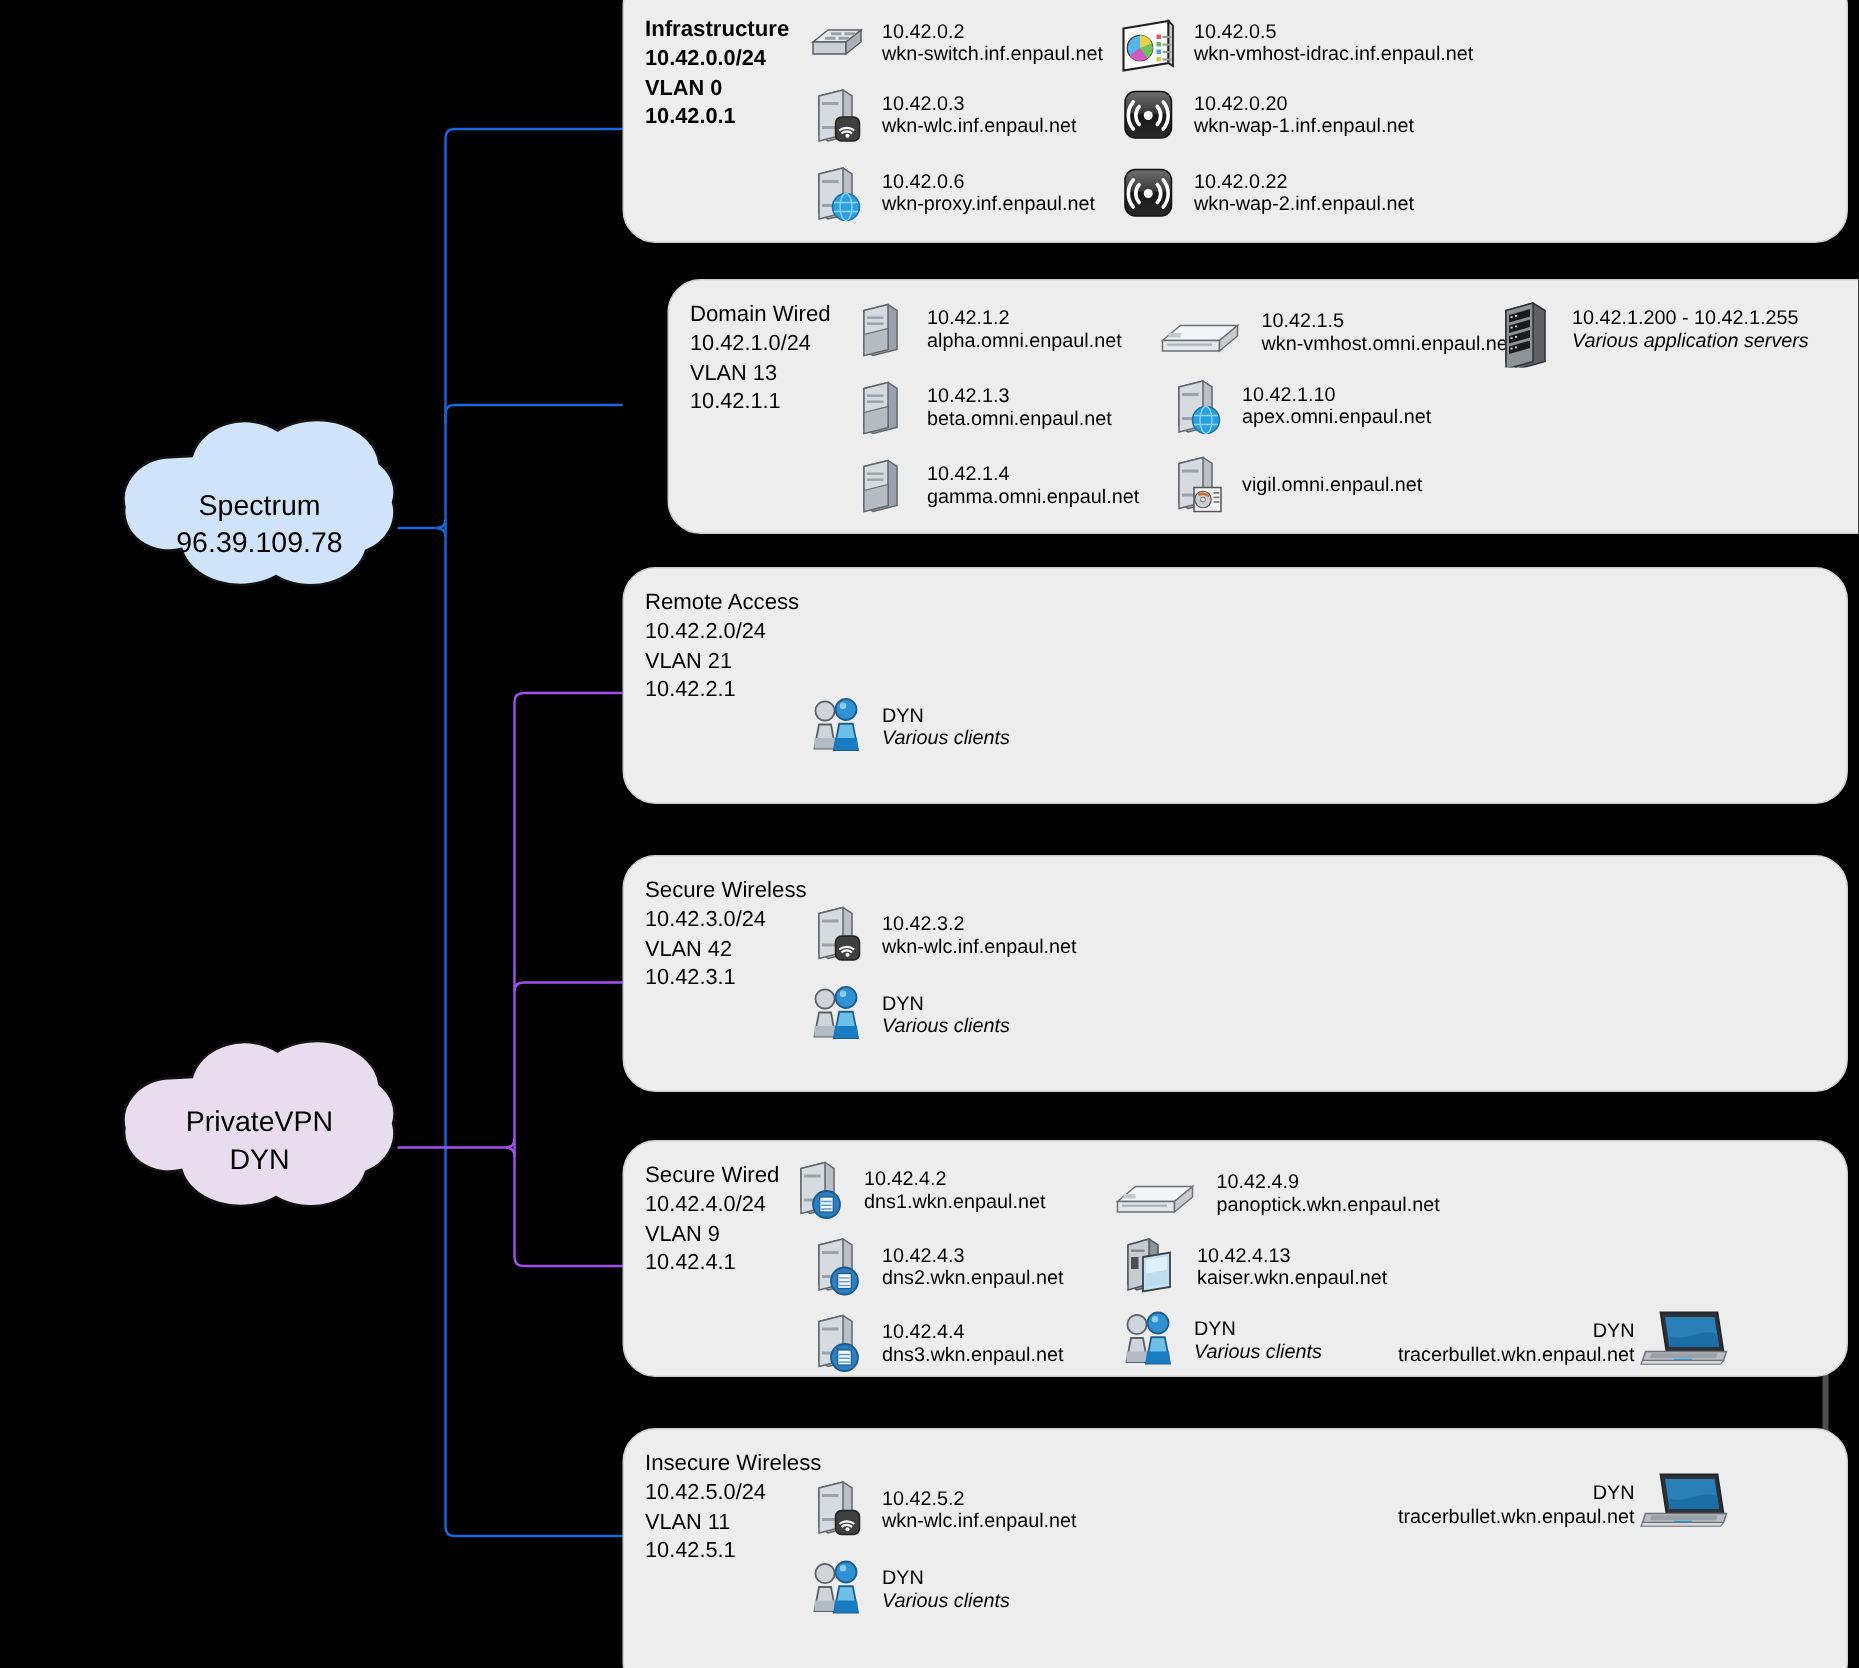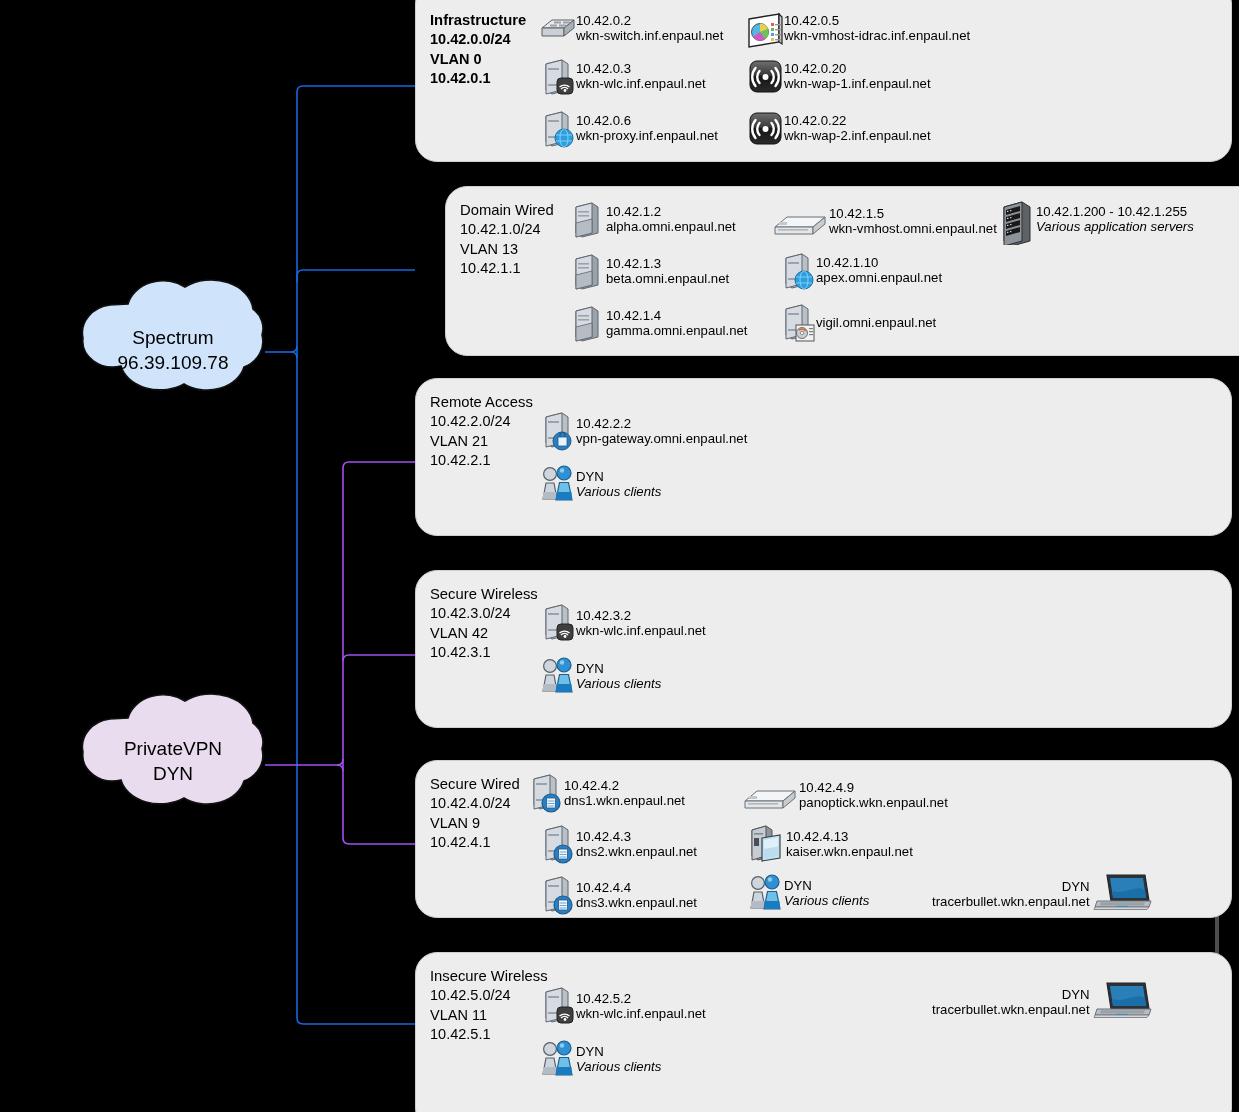--- a/index.html
+++ b/index.html
@@ -42,21 +42,21 @@
     line-height: 19.4px;
     white-space: nowrap;
   }
   .subnet-head .nm { font-size: 14.8px; }
 
   
   .host {
     position: absolute;
     display: flex;
     align-items: center;
-    gap: 0;
+    gap: 12px;
   }
   .host .ico {
     width: 38px; height: 40px;
     flex: 0 0 38px;
     position: relative;
   }
   .host .txt {
     color: #000;
     font-size: 13.2px;
     line-height: 15.5px;
@@ -423,37 +423,20 @@
   </div>
 
   <div class="subnet" id="sn2" style="left:415px; top:378px; width:817px; height:158px;">
     <div class="subnet-head" style="top:14px;">
       <div class="nm">Remote Access</div>
       <div>10.42.2.0/24</div>
       <div>VLAN 21</div>
       <div>10.42.2.1</div>
     </div>
 
-    <div class="host" style="left:122px; top:32px;">
-      <span class="ico">
-        <svg width="38" height="40" viewBox="0 0 38 40">
-          <polygon points="8,6 24,2 30,6 30,32 14,36 8,32" fill="#b9c0c8" stroke="#5f666e" stroke-width="1"></polygon>
-          <polygon points="8,6 24,2 24,32 8,36" fill="#d6dbe1" stroke="#5f666e" stroke-width="1"></polygon>
-          <rect x="10" y="10" width="11" height="2" fill="#9aa2ab"></rect>
-          <rect x="10" y="26" width="11" height="2" fill="#9aa2ab"></rect>
-          <circle cx="24" cy="30" r="9" fill="#2b7fc0" stroke="#1a5a8e" stroke-width="1"></circle>
-          <rect x="20" y="26" width="9" height="9" fill="#e9f3fa" stroke="#1a5a8e" stroke-width="0.8"></rect>
-          <path d="M22,26 v-2 a2.5,2.5 0 0 1 5,0 v2" stroke="#1a5a8e" stroke-width="1.2" fill="none"></path>
-        </svg>
-      </span>
-      <span class="txt">
-        <span>10.42.2.2</span>
-        <span class="l2">vpn-gateway.omni.enpaul.net</span>
-      </span>
-    </div>
 
     <div class="host" style="left:122px; top:85px;">
       <span class="ico">
         <svg width="42" height="38" viewBox="0 0 42 38">
           <circle cx="12" cy="10" r="6.4" fill="#cfd5dc" stroke="#58606a" stroke-width="1.2"></circle>
           <path d="M5,35 L8,19 h8 l3,16 z" fill="#cfd5dc" stroke="#58606a" stroke-width="1.2"></path>
           <path d="M5,28 L18.6,28 L19,35 L5,35 z" fill="#b3bcc6"></path>
           <circle cx="26" cy="9" r="7" fill="#2f90d4" stroke="#1d5e8e" stroke-width="1.2"></circle>
           <circle cx="24" cy="6.5" r="2.2" fill="#a9d8f2" opacity="0.8"></circle>
           <path d="M18,36 L21.5,18.5 h9 L34,36 z" fill="#6fc0e8" stroke="#1d5e8e" stroke-width="1.2"></path>

